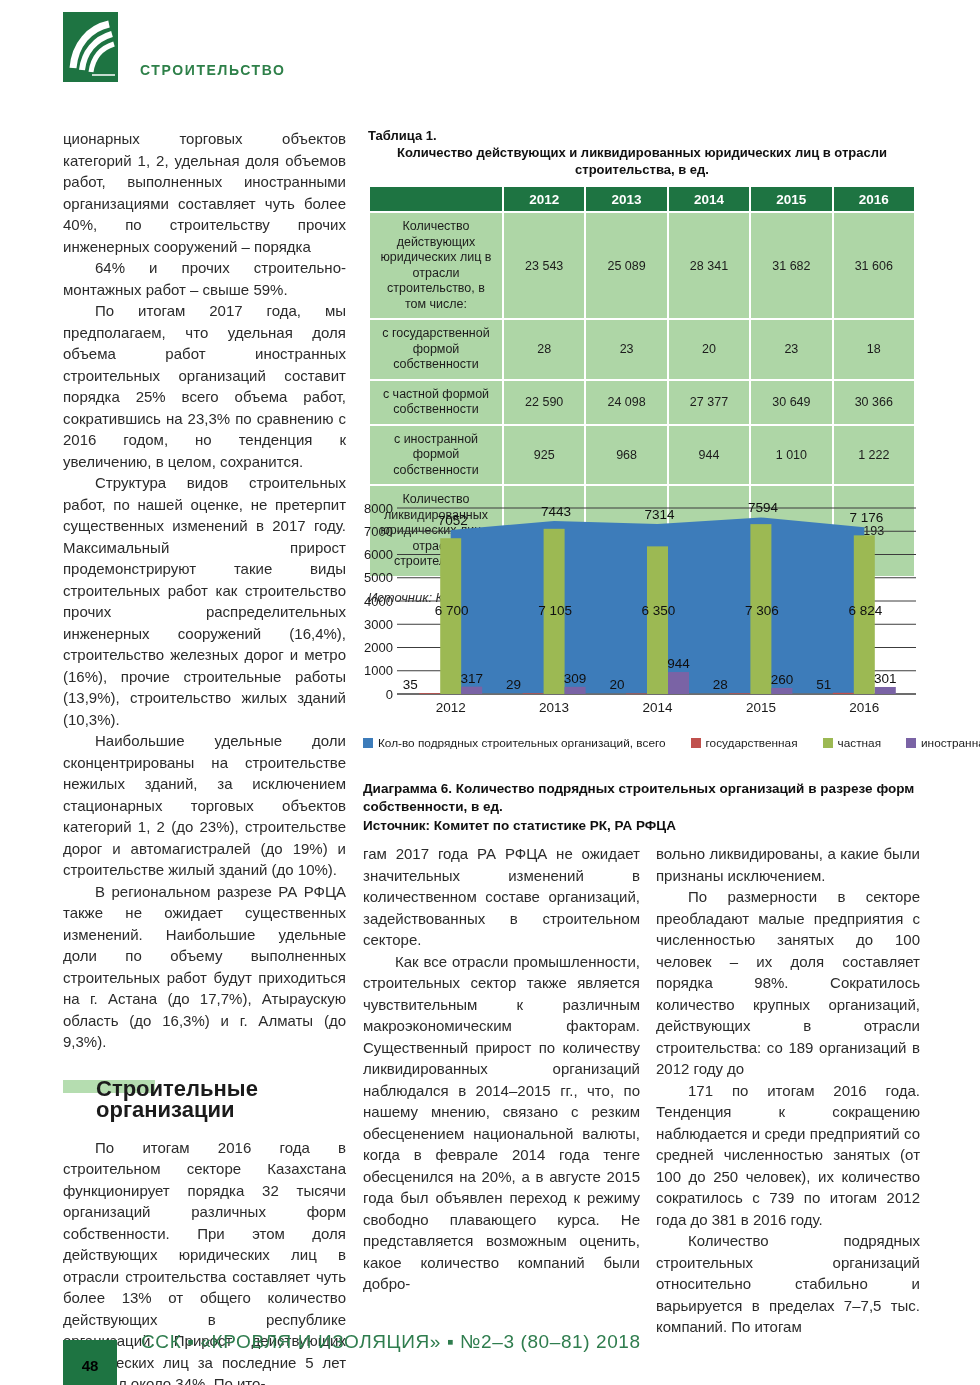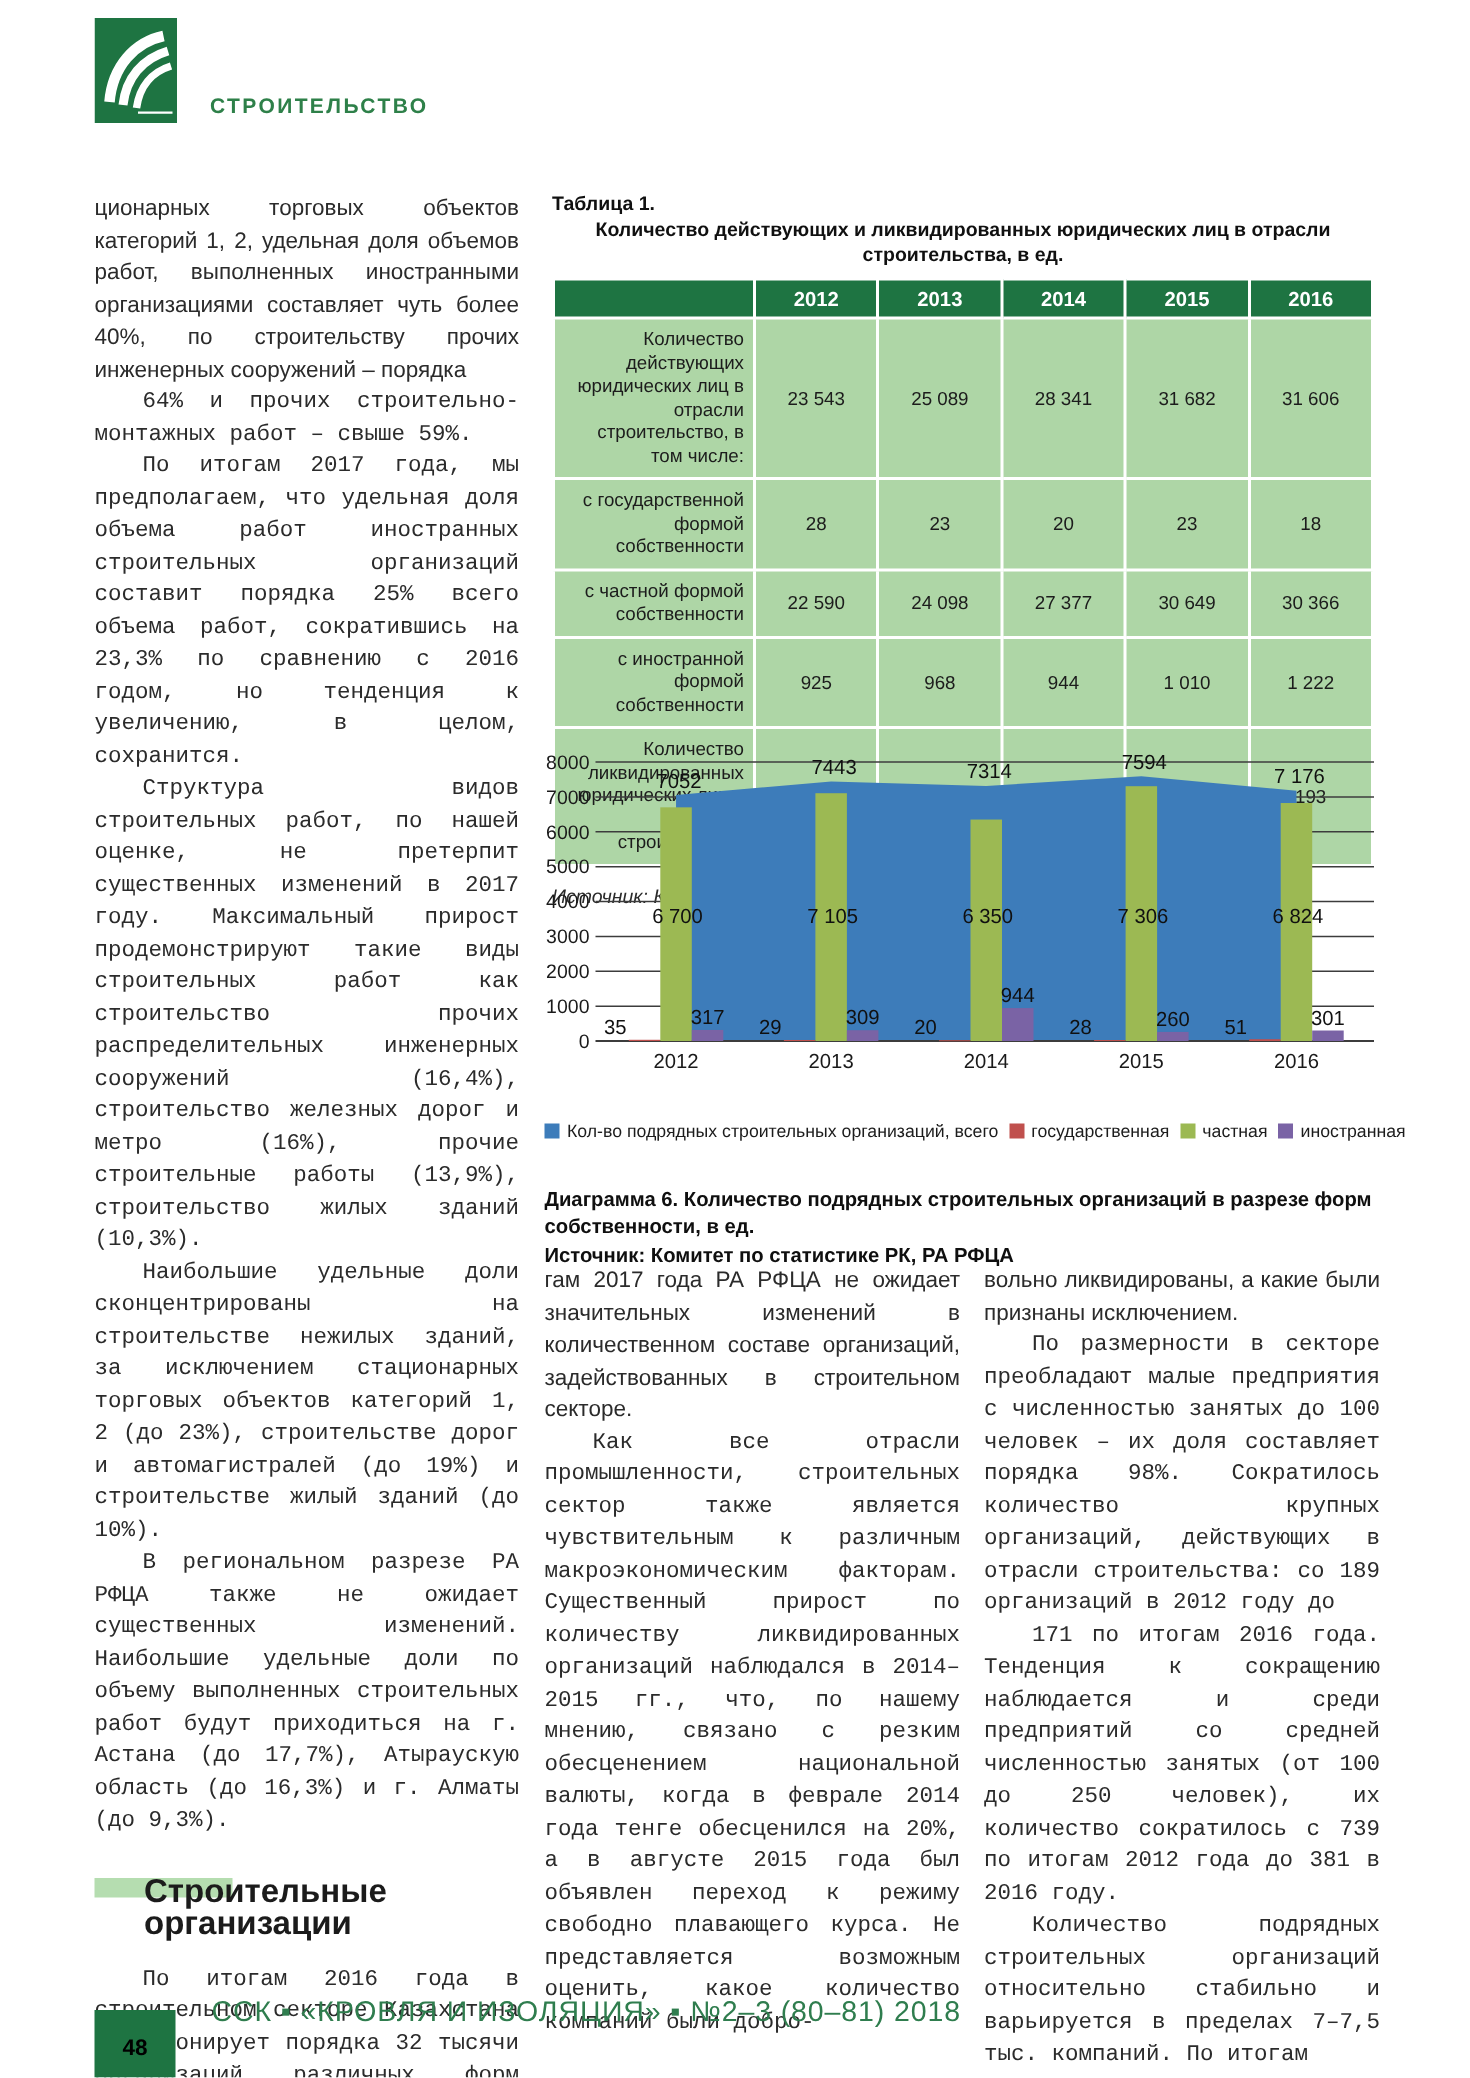--- a/index.html
+++ b/index.html
@@ -5,42 +5,42 @@
   html,body{margin:0;padding:0;background:#fff;}
   .page{position:relative;width:980px;height:1385px;background:#fff;overflow:hidden;
         font-family:"Liberation Sans",sans-serif;color:#2d2d2d;}
   
   .logo{position:absolute;left:63px;top:12px;width:55px;height:70px;}
   .section-label{position:absolute;left:140px;top:62px;font-size:14px;font-weight:bold;
         letter-spacing:1.6px;color:#2e8049;}
   
   .col{position:absolute;font-size:15px;line-height:21.5px;text-align:justify;color:#2b2b2b;}
   .col p{margin:0;}
-  .col p.ind{text-indent:32px;font-family:Liberation Mono, monospace;}
+  .col p.ind{text-indent:32px;}
   .col-left{left:63px;top:128px;width:283px;}
   .col-mid{left:363px;top:843px;width:277px;}
   .col-right{left:656px;top:843px;width:264px;}
   .subheading{position:relative;margin:25px 0 16px 0;font-size:22px;font-weight:bold;
         color:#1b1b1b;text-align:left;padding-left:33px;}
   .subheading .hl{position:absolute;left:0;top:2px;width:92px;height:13px;background:#b5ddb0;}
   .subheading .txt{position:relative;}
   
   .table-block{position:absolute;left:368px;top:128px;width:548px;}
   .tbl-label{text-align:left;font-weight:bold;font-size:13px;color:#101010;}
   .tbl-title{text-align:center;font-weight:bold;font-size:13px;line-height:16.5px;color:#101010;margin-top:2px;}
   table{border-collapse:collapse;width:100%;margin-top:7px;table-layout:fixed;}
   th,td{border:2px solid #fff;font-size:12.5px;vertical-align:middle;}
   thead th{background:#1e7442;color:#fff;font-weight:bold;height:22px;font-size:13.5px;}
   tbody td{background:#aed6a6;color:#1c1c1c;}
-  td.lbl{text-align:right;padding:6px 6px;line-height:15.5px;}
+  td.lbl{text-align:center;padding:6px 6px;line-height:15.5px;}
   td.val{text-align:center;padding:6px 2px;}
   .tbl-source{font-style:italic;font-size:13px;color:#2a2a2a;margin-top:12px;}
   
   .chart-block{position:absolute;left:363px;top:496px;width:557px;}
-  .legend{display:flex;align-items:center;gap:7px;margin-top:20px;font-size:11.8px;color:#1c1c1c;}
+  .legend{display:flex;align-items:center;gap:25px;margin-top:10px;font-size:11.8px;color:#1c1c1c;}
   .legend .item{display:flex;align-items:center;white-space:nowrap;}
   .legend .sw{width:10px;height:10px;margin-right:5px;flex:none;}
   .chart-caption{font-weight:bold;font-size:13.5px;line-height:17.5px;color:#0f0f0f;margin-top:30px;}
   .chart-source{font-weight:bold;font-size:13.5px;color:#0f0f0f;margin-top:3px;}
   
   .page-num{position:absolute;left:63px;top:1340px;width:54px;height:51px;background:#1e7442;
         color:#000000;font-weight:bold;font-size:15px;display:flex;align-items:center;justify-content:center;}
   .journal{position:absolute;left:141px;top:1331px;font-size:19px;color:#2f7d4e;letter-spacing:0.6px;}
   svg text{font-family:"Liberation Sans",sans-serif;}
 </style>

